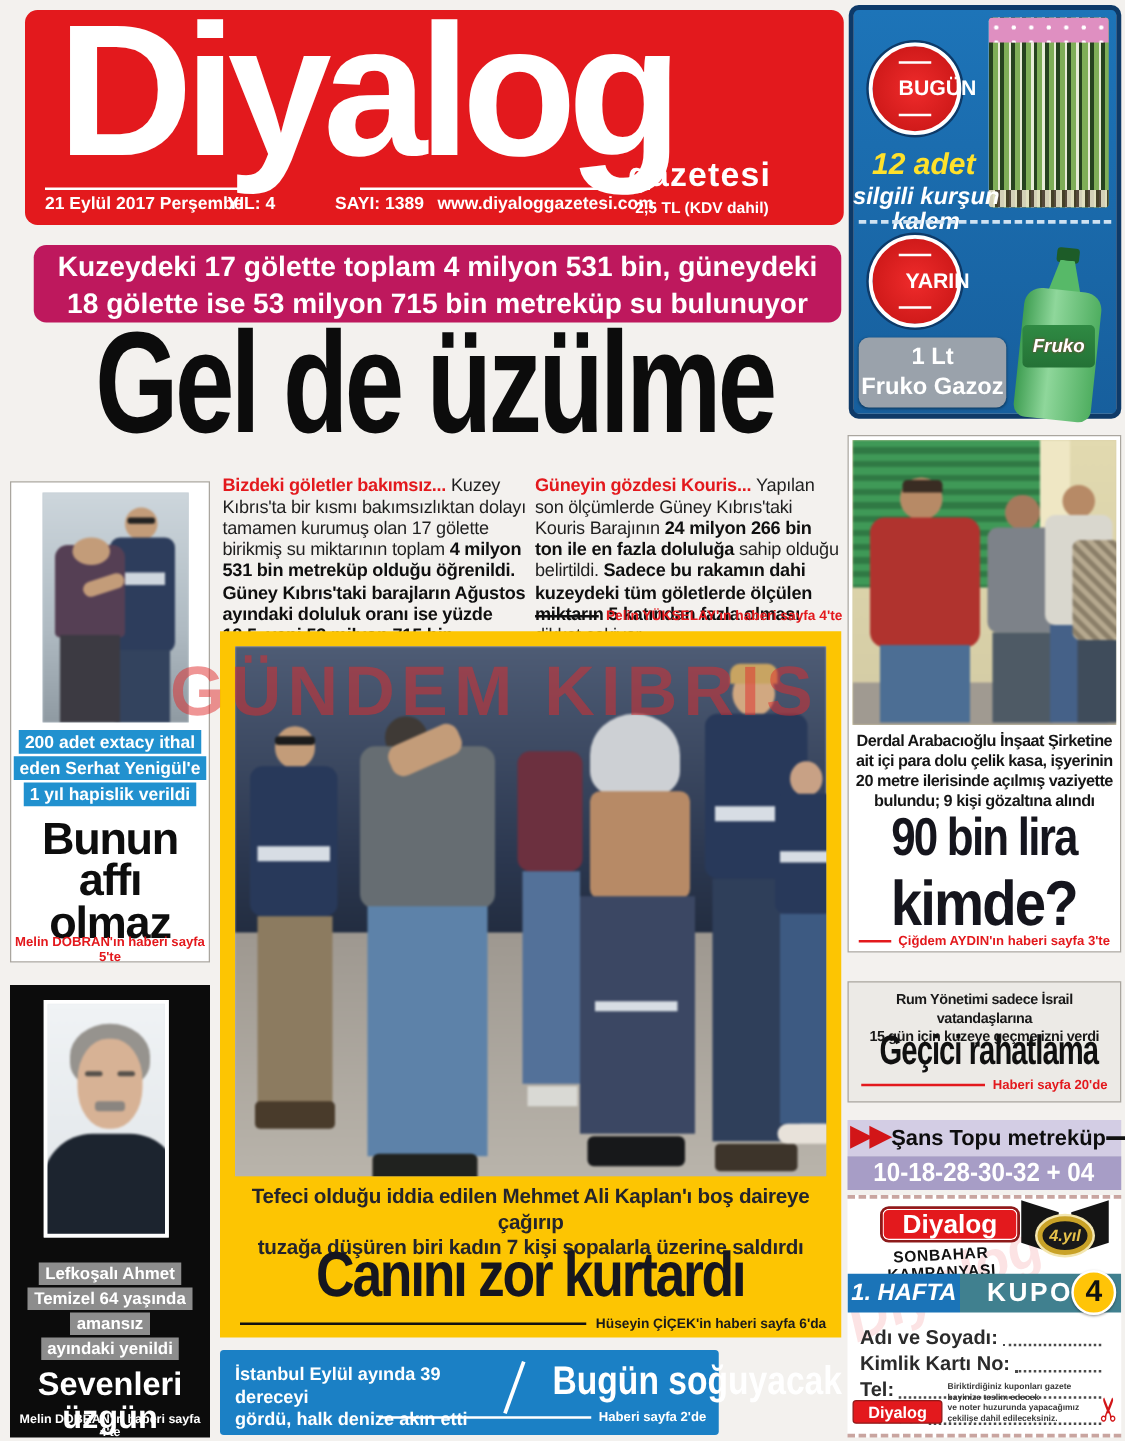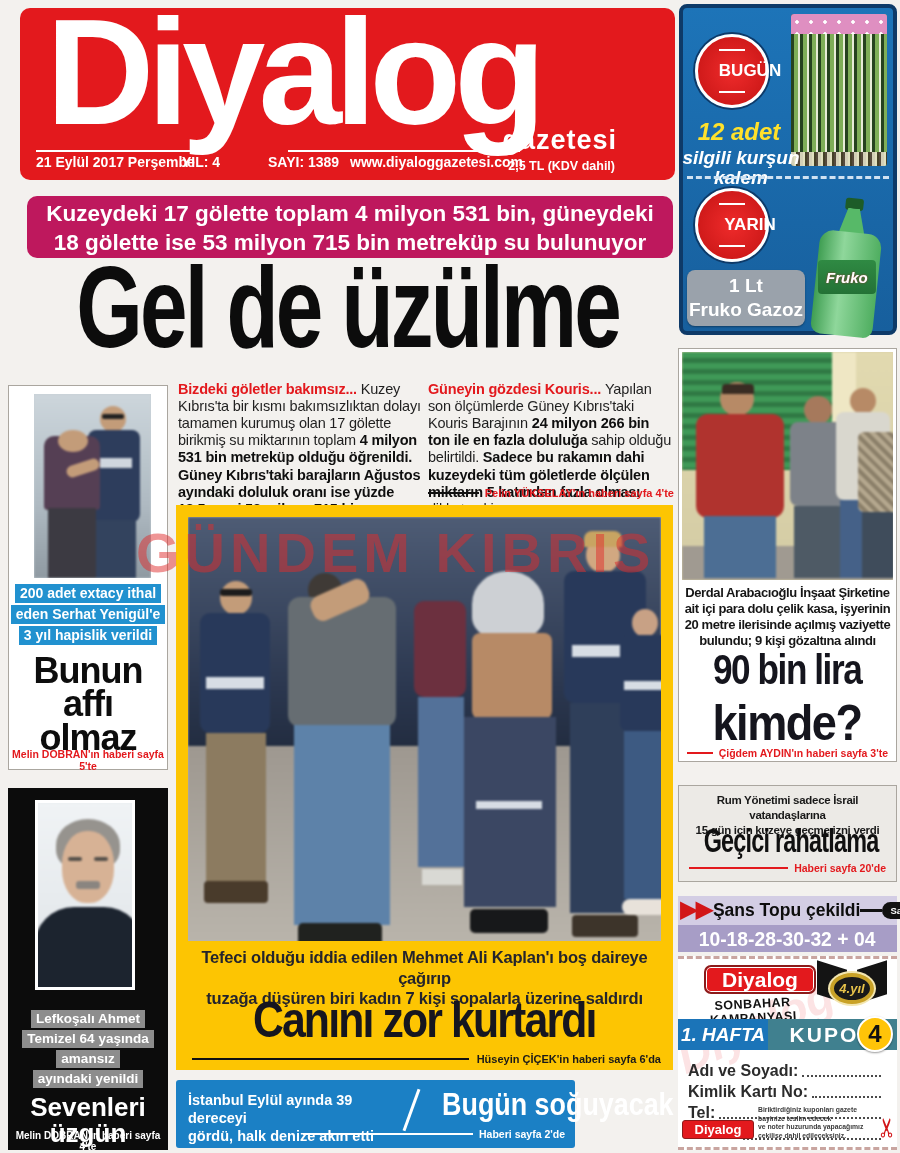--- a/index.html
+++ b/index.html
@@ -234,21 +234,21 @@
           <div style="left:8px;top:0;width:56px;height:74px;background:#563f55;border-radius:10px 10px 4px 4px;"></div>
           <div style="left:22px;top:-6px;width:30px;height:22px;background:#c59c77;border-radius:50%;"></div>
           <div style="left:30px;top:26px;width:34px;height:12px;background:#c59c77;border-radius:6px;transform:rotate(-18deg);"></div>
           <div style="left:12px;top:72px;width:48px;height:70px;background:#3c3a42;"></div>
         </div>
       </div>
     </div>
     <div id="drug-strips" class="strips" data-interactable="false">
         <span class="ln" data-interactable="false">200 adet extacy ithal</span>
         <span class="ln" data-interactable="false">eden Serhat Yenigül'e</span>
-        <span class="ln" data-interactable="false">3 yıl hapislik verildi</span>
+        <span class="ln" data-interactable="false">1 yıl hapislik verildi</span>
       </div>
     <div id="drug-headline" data-interactable="false">Bunun
 affı
 olmaz</div>
     <div id="drug-byline" data-interactable="false">Melin DOBRAN'ın haberi sayfa 5'te</div>
   </section>
 
   <section id="obit-box" data-interactable="false">
     <div id="obit-photo" class="photo" data-interactable="false">
       <div class="scene-blur">
@@ -388,21 +388,21 @@
 15 gün için kuzeye geçme izni verdi</div>
     <div id="permit-headline" data-interactable="false"><span>Geçici rahatlama</span></div>
     <div id="permit-byline" class="byline" data-interactable="false">
       <i class="rule" data-interactable="false"></i>
       <span data-interactable="false">Haberi sayfa 20'de</span>
     </div>
   </section>
 
   <div id="lotto-top" data-interactable="false">
     <span class="chev" data-interactable="false">▶▶</span>
-    <span id="lotto-title" data-interactable="false">Şans Topu çekildi</span>
+    <span id="lotto-title" data-interactable="false">Şans Topu metreküp</span>
     <span id="lotto-tag" data-interactable="false">
       <i class="rule" data-interactable="false"></i>
       <span class="pill" data-interactable="false">Sayfa 5'te</span>
     </span>
   </div>
   <div id="lotto-nums" data-interactable="false">
       <span>10-18-28-30-32 + 04</span>
     </div>
 
   <section id="coupon" data-interactable="false">

